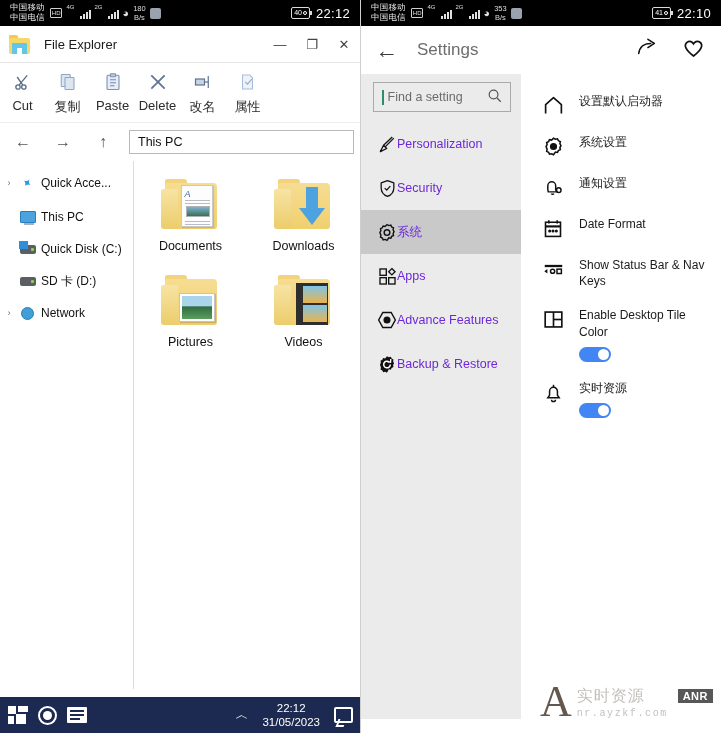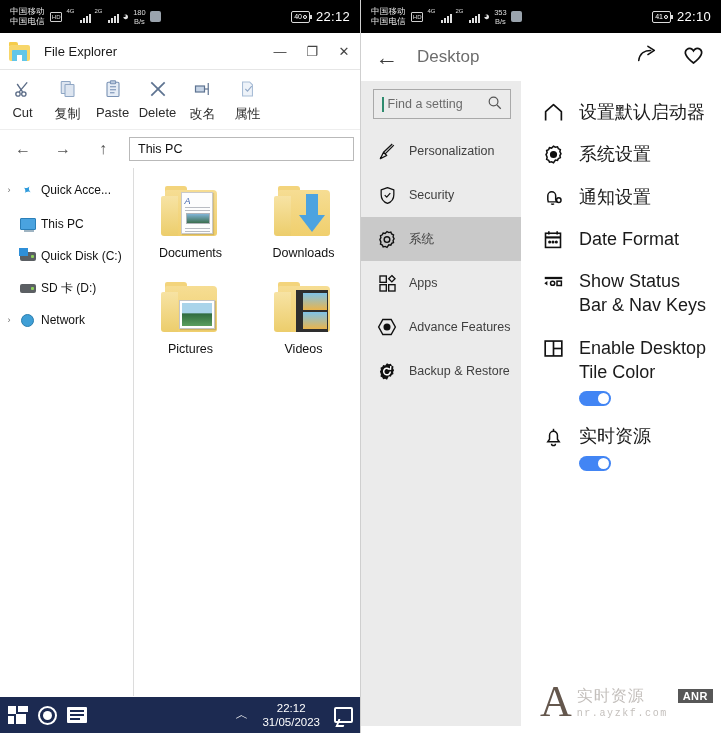--- a/index.html
+++ b/index.html
@@ -11,21 +11,21 @@
   .screen { position: relative; width: 721px; height: 733px; display: flex; }
 
   
   .left-panel {
     position: relative; width: 361px; height: 733px;
     background: #ffffff; overflow: hidden;
     border-right: 1px solid #cfcfcf;
   }
   
   .statusbar {
-    height: 33px; background: #000; color: #fff;
+    height: 26px; background: #000; color: #fff;
     display: flex; align-items: center; padding: 0 10px;
     font-size: 9px; position: relative;
   }
   .carrier { line-height: 1.15; font-size: 8.5px; color: #e8e8e8; letter-spacing: .2px;}
   .sb-icons { display: flex; align-items: center; gap: 4px; margin-left: 5px; }
   .hd-badge {
     border: 1px solid #cfcfcf; font-size: 6px; padding: 0 1px;
     border-radius: 1px; color:#ddd; line-height: 8px;
   }
   .sig { display:flex; align-items:flex-end; gap:1px; height: 12px; position: relative;}
@@ -161,29 +161,29 @@
   .set-body { display: flex; height: 645px; }
   .set-menu { width: 160px; background: #ebebeb; padding-top: 8px; }
   .search-wrap { padding: 0 10px 10px 12px; }
   .search-box {
     height: 30px; border: 1px solid #a9a9a9; background: #ebebeb; display: flex;
     align-items: center; padding: 0 8px; gap: 4px;
   }
   .caret { width: 1.6px; height: 15px; background: #2e8b6e; }
   .search-ph { font-size: 12.5px; color: #6b6b6b; flex: 1; }
   .menu-row {
-    display: flex; align-items: center; gap: 12px; height: 44px; padding-left: 16px;
-    font-size: 12.5px; color: #404040;
+    display: flex; align-items: center; height: 44px; padding-left: 16px;
+    font-size: 12.5px; color: #6d28d9;
   }
   .menu-row.active { background: #c9c9c9; }
   .menu-ic { width: 20px; display: flex; align-items: center; justify-content: center; }
   .set-content { flex: 1; padding: 10px 0 0 12px; position: relative;}
   .content-row { display: flex; align-items: flex-start; gap: 14px; padding: 9px 10px 9px 8px; }
   .c-ic { width: 24px; min-width:24px; display:flex; align-items:center; justify-content:center; padding-top:2px;}
-  .c-lb { font-size: 18px; color: #1a1a1a; line-height: 1.35; }
+  .c-lb { font-size: 12px; color: #1a1a1a; line-height: 1.35; }
   .toggle { width: 32px; height: 15px; border-radius: 8px; margin-top: 7px; position: relative; }
   .toggle .knob { position: absolute; right: 2px; top: 2px; width: 11px; height: 11px;
      background: #fff; border-radius: 50%; }
   .watermark {
     position: absolute; right: 8px; bottom: 12px; display: flex; align-items: center; gap: 5px;
     opacity: .85;
   }
   .wm-A { font-family: "Liberation Serif", serif; font-size: 44px; color: #4a3a2e; line-height: 38px;}
   .wm-txt { display: flex; flex-direction: column; gap: 1px; }
   .wm-top { display: flex; align-items: center; gap: 17px;}
@@ -480,21 +480,21 @@
         <span class="batt">
             <span>41</span>
             <span class="dot"></span>
           </span>
         <span class="sb-time">22:10</span>
       </div>
     </div>
 
     <div class="set-header">
       <span class="back-arrow">←</span>
-      <span class="set-title">Desktop</span>
+      <span class="set-title">Settings</span>
       <span class="hdr-icons">
         <span>
           <svg width="26" height="22" viewBox="0 0 24 24" fill="none" stroke="#111" stroke-width="1.7" stroke-linecap="round" stroke-linejoin="round">
             <path d="M3 18 C4 10, 10 7, 16 7"></path>
               <polyline points="13,2.5 20,7 13,11.5"></polyline>
           </svg></span>
         <span>
           <svg width="27" height="24" viewBox="0 0 24 24" fill="none" stroke="#111" stroke-width="1.7">
             <path d="M12 20 C4 14, 2 9, 5.5 6.3 C8.3 4.2, 11 6, 12 7.8 C13 6, 15.7 4.2, 18.5 6.3 C22 9, 20 14, 12 20 Z"></path>
           </svg></span>

